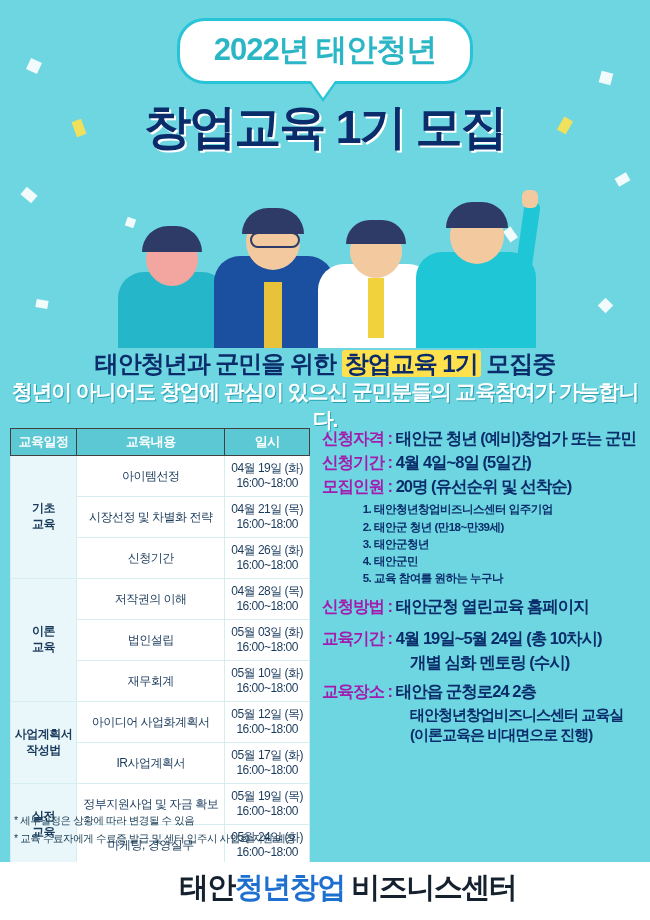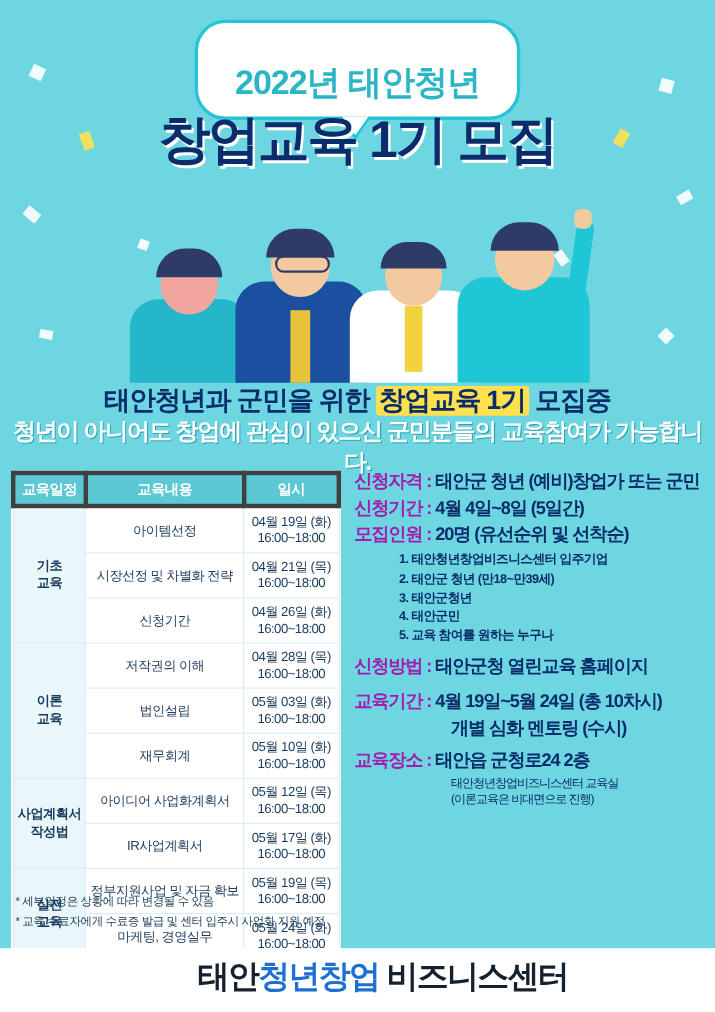--- a/index.html
+++ b/index.html
@@ -26,21 +26,21 @@
     content:"";position:absolute;left:50%;margin-left:-14px;bottom:-17px;
     width:0;height:0;border-left:12px solid transparent;border-right:12px solid transparent;
     border-top:17px solid #ffffff;
   }
   .speech:before{
     content:"";position:absolute;left:50%;margin-left:-16px;bottom:-21px;
     width:0;height:0;border-left:14px solid transparent;border-right:14px solid transparent;
     border-top:20px solid #27c3d6;
   }
   .speech-text{
-    font-size:31px;font-weight:bold;color:#2bb6c6;letter-spacing:-1px;white-space:nowrap;margin-top:25px;
+    font-size:31px;font-weight:bold;color:#2bb6c6;letter-spacing:-1px;white-space:nowrap;
   }
   .title2{
     position:absolute;left:0;top:96px;width:650px;text-align:center;
     font-size:47px;font-weight:bold;color:#0a2c6b;letter-spacing:-2px;
     text-shadow:2px 2px 0 #ffffff;
   }
 
   
   .people{position:absolute;left:0;top:178px;width:650px;height:170px;}
   .person{position:absolute;bottom:0;}
@@ -57,40 +57,40 @@
     position:absolute;left:0;top:378px;width:650px;text-align:center;
     font-size:21px;font-weight:bold;color:#ffffff;letter-spacing:-1.2px;
     text-shadow:1px 1px 0 #2b9fb0;
   }
 
   
   .table-wrap{position:absolute;left:10px;top:428px;width:300px;}
   table.sched{border-collapse:collapse;width:300px;background:#ffffff;}
   table.sched th{
     background:#5bc8d4;color:#ffffff;font-size:13px;font-weight:bold;
-    border:4px solid #404040;padding:4px 0;letter-spacing:-.5px;
+    border:1px solid #404040;padding:4px 0;letter-spacing:-.5px;
   }
   table.sched td{
     border:1px solid #d7eef1;font-size:12px;color:#1a3a5c;text-align:center;
     padding:5px 2px;letter-spacing:-.5px;
   }
   td.cat{background:#eaf7fa;font-weight:bold;color:#19647a;font-size:13px;line-height:1.3;}
   td.content{background:#ffffff;}
   td.when{background:#ffffff;font-size:10px;line-height:1.25;color:#36566e;}
   .notes{position:absolute;left:14px;top:812px;width:300px;color:#153a52;font-size:10.5px;line-height:1.7;letter-spacing:-.4px;}
 
   
   .info{position:absolute;left:322px;top:428px;width:324px;color:#0a2c6b;}
   .row{margin-bottom:3px;font-size:16.5px;font-weight:bold;letter-spacing:-1px;line-height:1.28;}
   .label{color:#a21caf;text-align:center;}
   .val{color:#0a2c6b;}
   .olist{margin:4px 0 8px 0;padding-left:52px;color:#0a2c6b;font-size:11.5px;line-height:1.5;font-weight:bold;letter-spacing:-.5px;}
   .olist li{list-style:decimal;}
   .indent{padding-left:88px;font-size:16.5px;font-weight:bold;letter-spacing:-1px;line-height:1.3;}
-  .indent2{padding-left:88px;font-size:11px;font-weight:normal;letter-spacing:-1px;line-height:1.3;}
+  .indent2{padding-left:88px;font-size:15px;font-weight:bold;letter-spacing:-1px;line-height:1.3;}
 
   
   .footer-band{position:absolute;left:0;bottom:0;width:650px;height:58px;background:#ffffff;}
   .footer-text{
     position:absolute;left:0;bottom:12px;width:650px;text-align:center;
     font-size:29px;font-weight:bold;letter-spacing:-1.5px;color:#15212e;padding-left:23px;
   }
   .footer-text .blue{color:#1d6fd0;}
 </style>
 </head>

